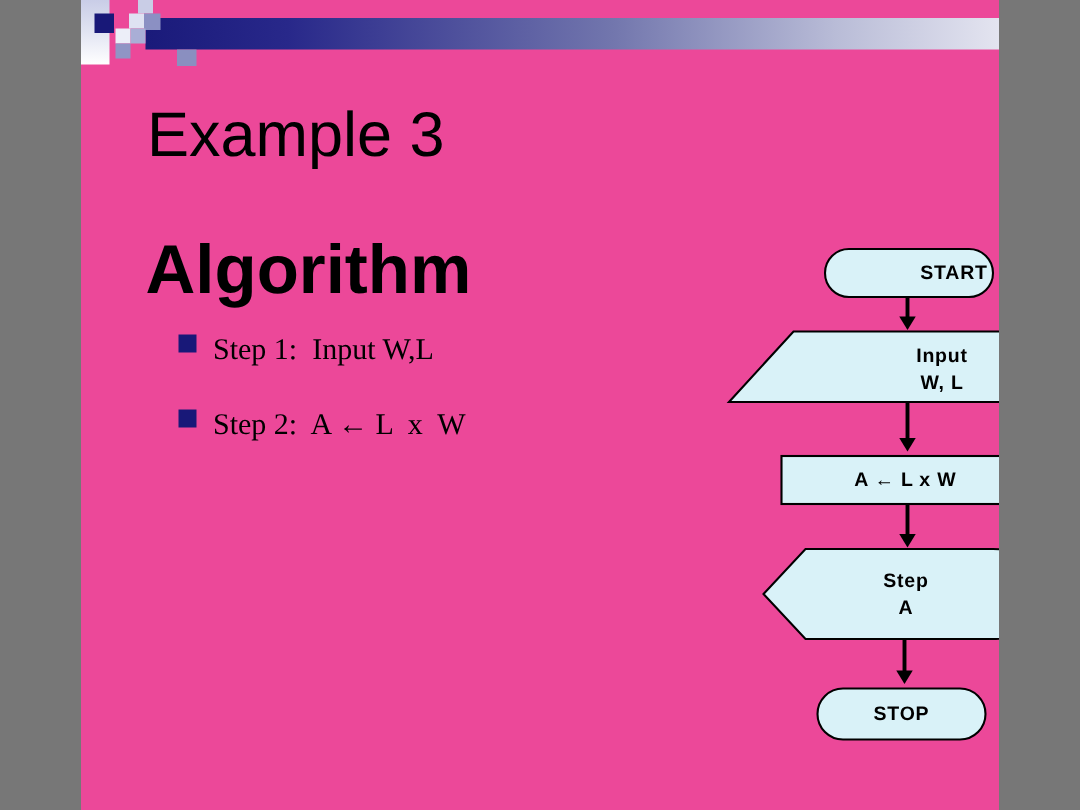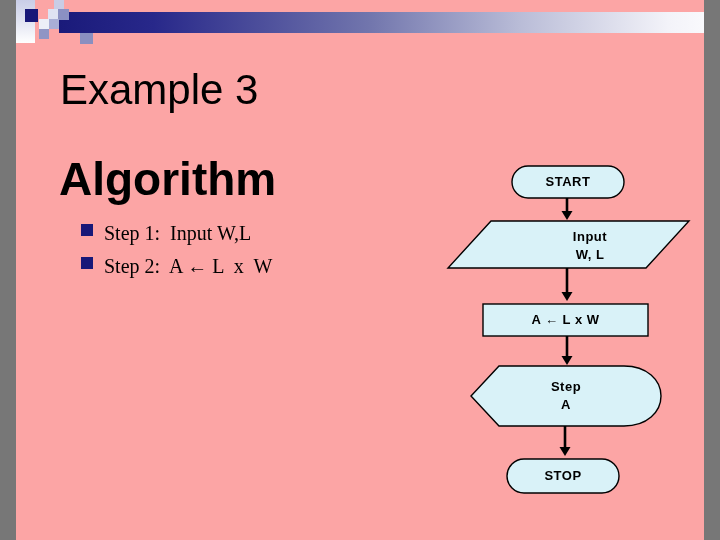--- a/index.html
+++ b/index.html
@@ -3,21 +3,21 @@
 <meta charset="utf-8">
 <style>
   :root{
     --accent_navy:#181878;
     --shape_fill:#d9f2f8;
     --shape_border:#000000;
   }
   *{margin:0;padding:0;box-sizing:border-box;}
   body{background:#777;font-family:"Liberation Sans","DejaVu Sans",sans-serif;}
   .slide{
-    position:relative;width:688px;height:540px;background:#fca5a5;
+    position:relative;width:612px;height:540px;background:#ec4899;
     overflow:hidden;margin:0 auto;color:#000;
   }
   
   .deco-strip{
     position:absolute;left:0;top:0;width:19px;height:43px;
     background:linear-gradient(to bottom,#c9cde7 0%,#dfe2f1 45%,#ffffff 100%);
   }
   .deco-bar{
     position:absolute;left:43px;top:12px;width:677px;height:21px;
     background:linear-gradient(to right,#1a1a7a 0%,#28288a 14%,#7276ad 46%,#b9bcd7 68%,#f3f3f9 90%,#ffffff 100%);
@@ -35,37 +35,37 @@
   .title{
     position:absolute;left:44px;top:66px;
     font-size:42px;line-height:1.15;font-weight:400;letter-spacing:0px;
   }
   .heading{
     position:absolute;left:43px;top:153px;
     font-size:46px;font-weight:700;line-height:1.15;
   }
   .step{position:absolute;left:45px;font-size:20px;line-height:1.15;white-space:pre;font-family:Liberation Serif, serif;}
   .step-1{top:199px;}
-  .step-2{top:232px;}
+  .step-2{top:249px;}
   .step-3{top:295px;}
   .bullet{
     display:inline-block;width:12px;height:12px;background:var(--accent_navy);
     margin-right:11px;vertical-align:4px;
   }
   
   .flow-svg{position:absolute;left:0;top:0;width:720px;height:540px;}
   .flow-svg .shape{fill:var(--shape_fill);stroke:var(--shape_border);stroke-width:1.4;}
   .flow-svg .flowline{stroke:#000;stroke-width:2.6;}
   .flow-svg .arrowhead{fill:#000;stroke:none;}
   .flow-label{
     position:absolute;display:flex;flex-direction:column;
     align-items:center;justify-content:center;text-align:center;
     font-size:13px;font-weight:700;letter-spacing:0.5px;line-height:18px;
   }
-  .lbl-start{left:496px;top:166px;width:112px;height:32px;}
+  .lbl-start{left:526px;top:166px;width:112px;height:32px;}
   .lbl-input{left:476px;top:223px;width:196px;height:45px;}
   .lbl-process{left:467px;top:304px;width:165px;height:32px;}
   .lbl-print{left:455px;top:366px;width:190px;height:60px;}
   .lbl-stop{left:491px;top:459px;width:112px;height:34px;text-align:right;}
 </style>
 </head>
 <body>
 
 <div class="slide">
 

